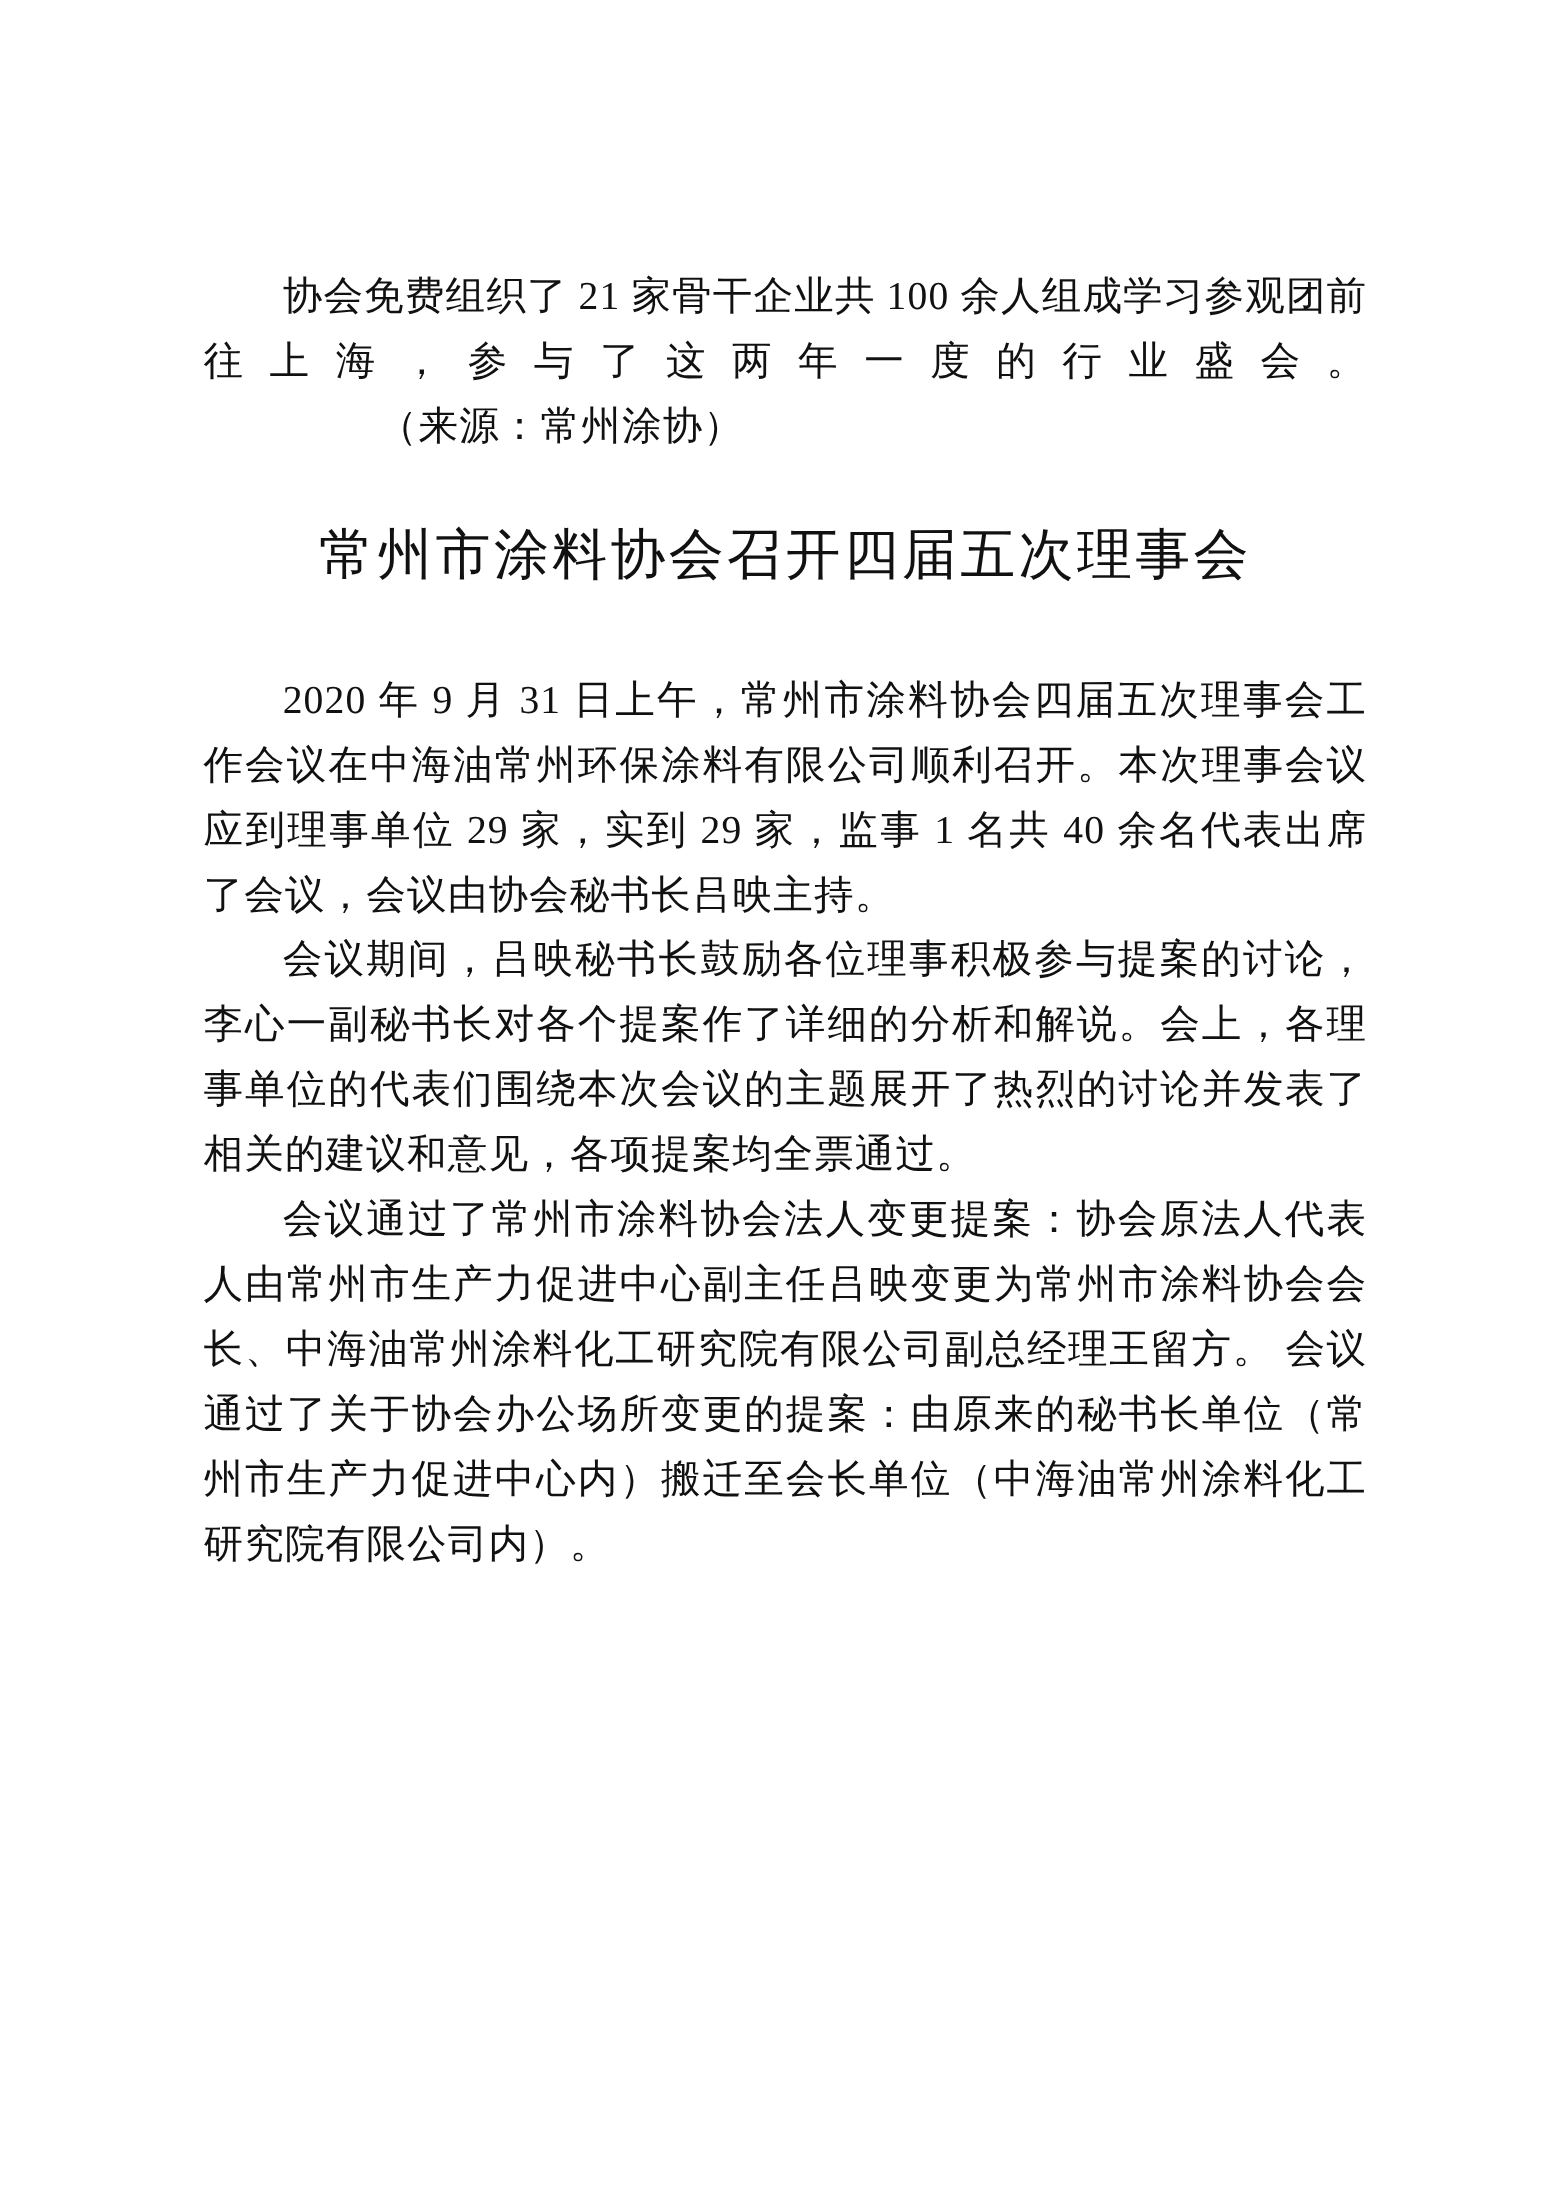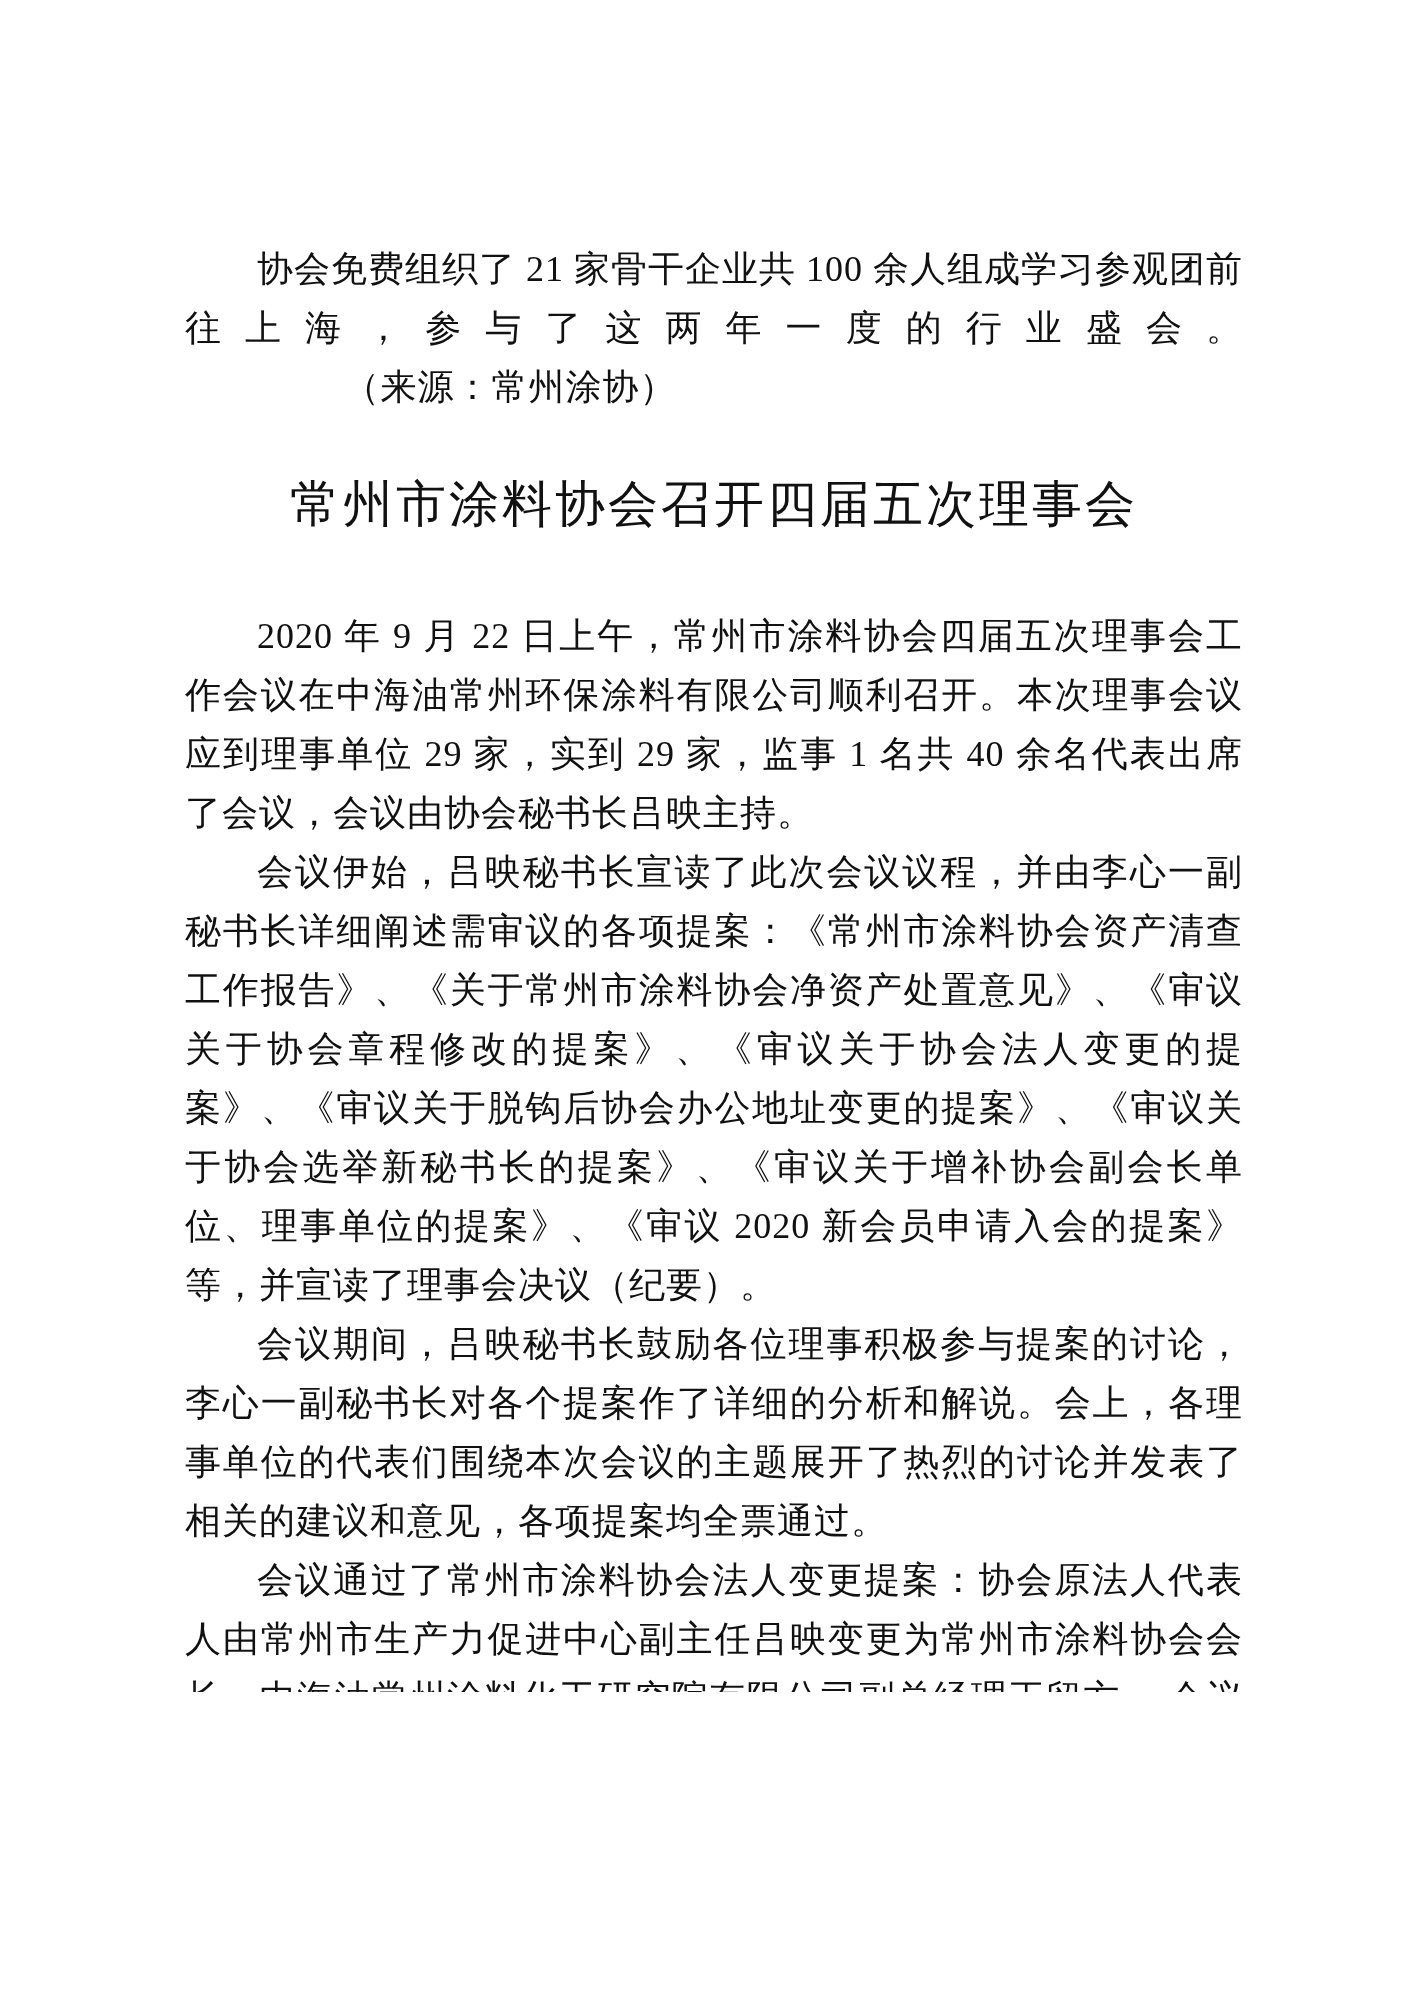--- a/index.html
+++ b/index.html
@@ -63,23 +63,22 @@
 </head>
 <body>
 
 <div class="page">
   <div class="content">
 
     <p class="body-text para"><span>协会免费组织了 21 家骨干企业共 100 余人组成学习参观团前往上海，参与了这两年一度的行业盛会。</span><span class="source-ref">（来源：常州涂协）</span></p>
 
     <h1 class="article-title">常州市涂料协会召开四届五次理事会</h1>
 
-    <p class="body-text para">2020 年 9 月 22 日上午，常州市涂料协会四届五次理事会工作会议在中海油常州环保涂料有限公司顺利召开。本次理事会议应到理事单位 29 家，实到 29 家，监事 1 名共 40 余名代表出席了会议，会议由协会秘书长吕映主持。</p>
+    <p class="body-text para">2020 年 9 月 31 日上午，常州市涂料协会四届五次理事会工作会议在中海油常州环保涂料有限公司顺利召开。本次理事会议应到理事单位 29 家，实到 29 家，监事 1 名共 40 余名代表出席了会议，会议由协会秘书长吕映主持。</p>
 
-    <p class="body-text para">会议伊始，吕映秘书长宣读了此次会议议程，并由李心一副秘书长详细阐述需审议的各项提案：《常州市涂料协会资产清查工作报告》、《关于常州市涂料协会净资产处置意见》、《审议关于协会章程修改的提案》、《审议关于协会法人变更的提案》、《审议关于脱钩后协会办公地址变更的提案》、《审议关于协会选举新秘书长的提案》、《审议关于增补协会副会长单位、理事单位的提案》、《审议 2020 新会员申请入会的提案》等，并宣读了理事会决议（纪要）。</p>
 
     <p class="body-text para">会议期间，吕映秘书长鼓励各位理事积极参与提案的讨论，李心一副秘书长对各个提案作了详细的分析和解说。会上，各理事单位的代表们围绕本次会议的主题展开了热烈的讨论并发表了相关的建议和意见，各项提案均全票通过。</p>
 
     <p class="body-text para">会议通过了常州市涂料协会法人变更提案：协会原法人代表人由常州市生产力促进中心副主任吕映变更为常州市涂料协会会长、中海油常州涂料化工研究院有限公司副总经理王留方。 会议通过了关于协会办公场所变更的提案：由原来的秘书长单位（常州市生产力促进中心内）搬迁至会长单位（中海油常州涂料化工研究院有限公司内）。</p>
 
   </div>
 
   <div class="page-footer">—4—</div>
 </div>
 

